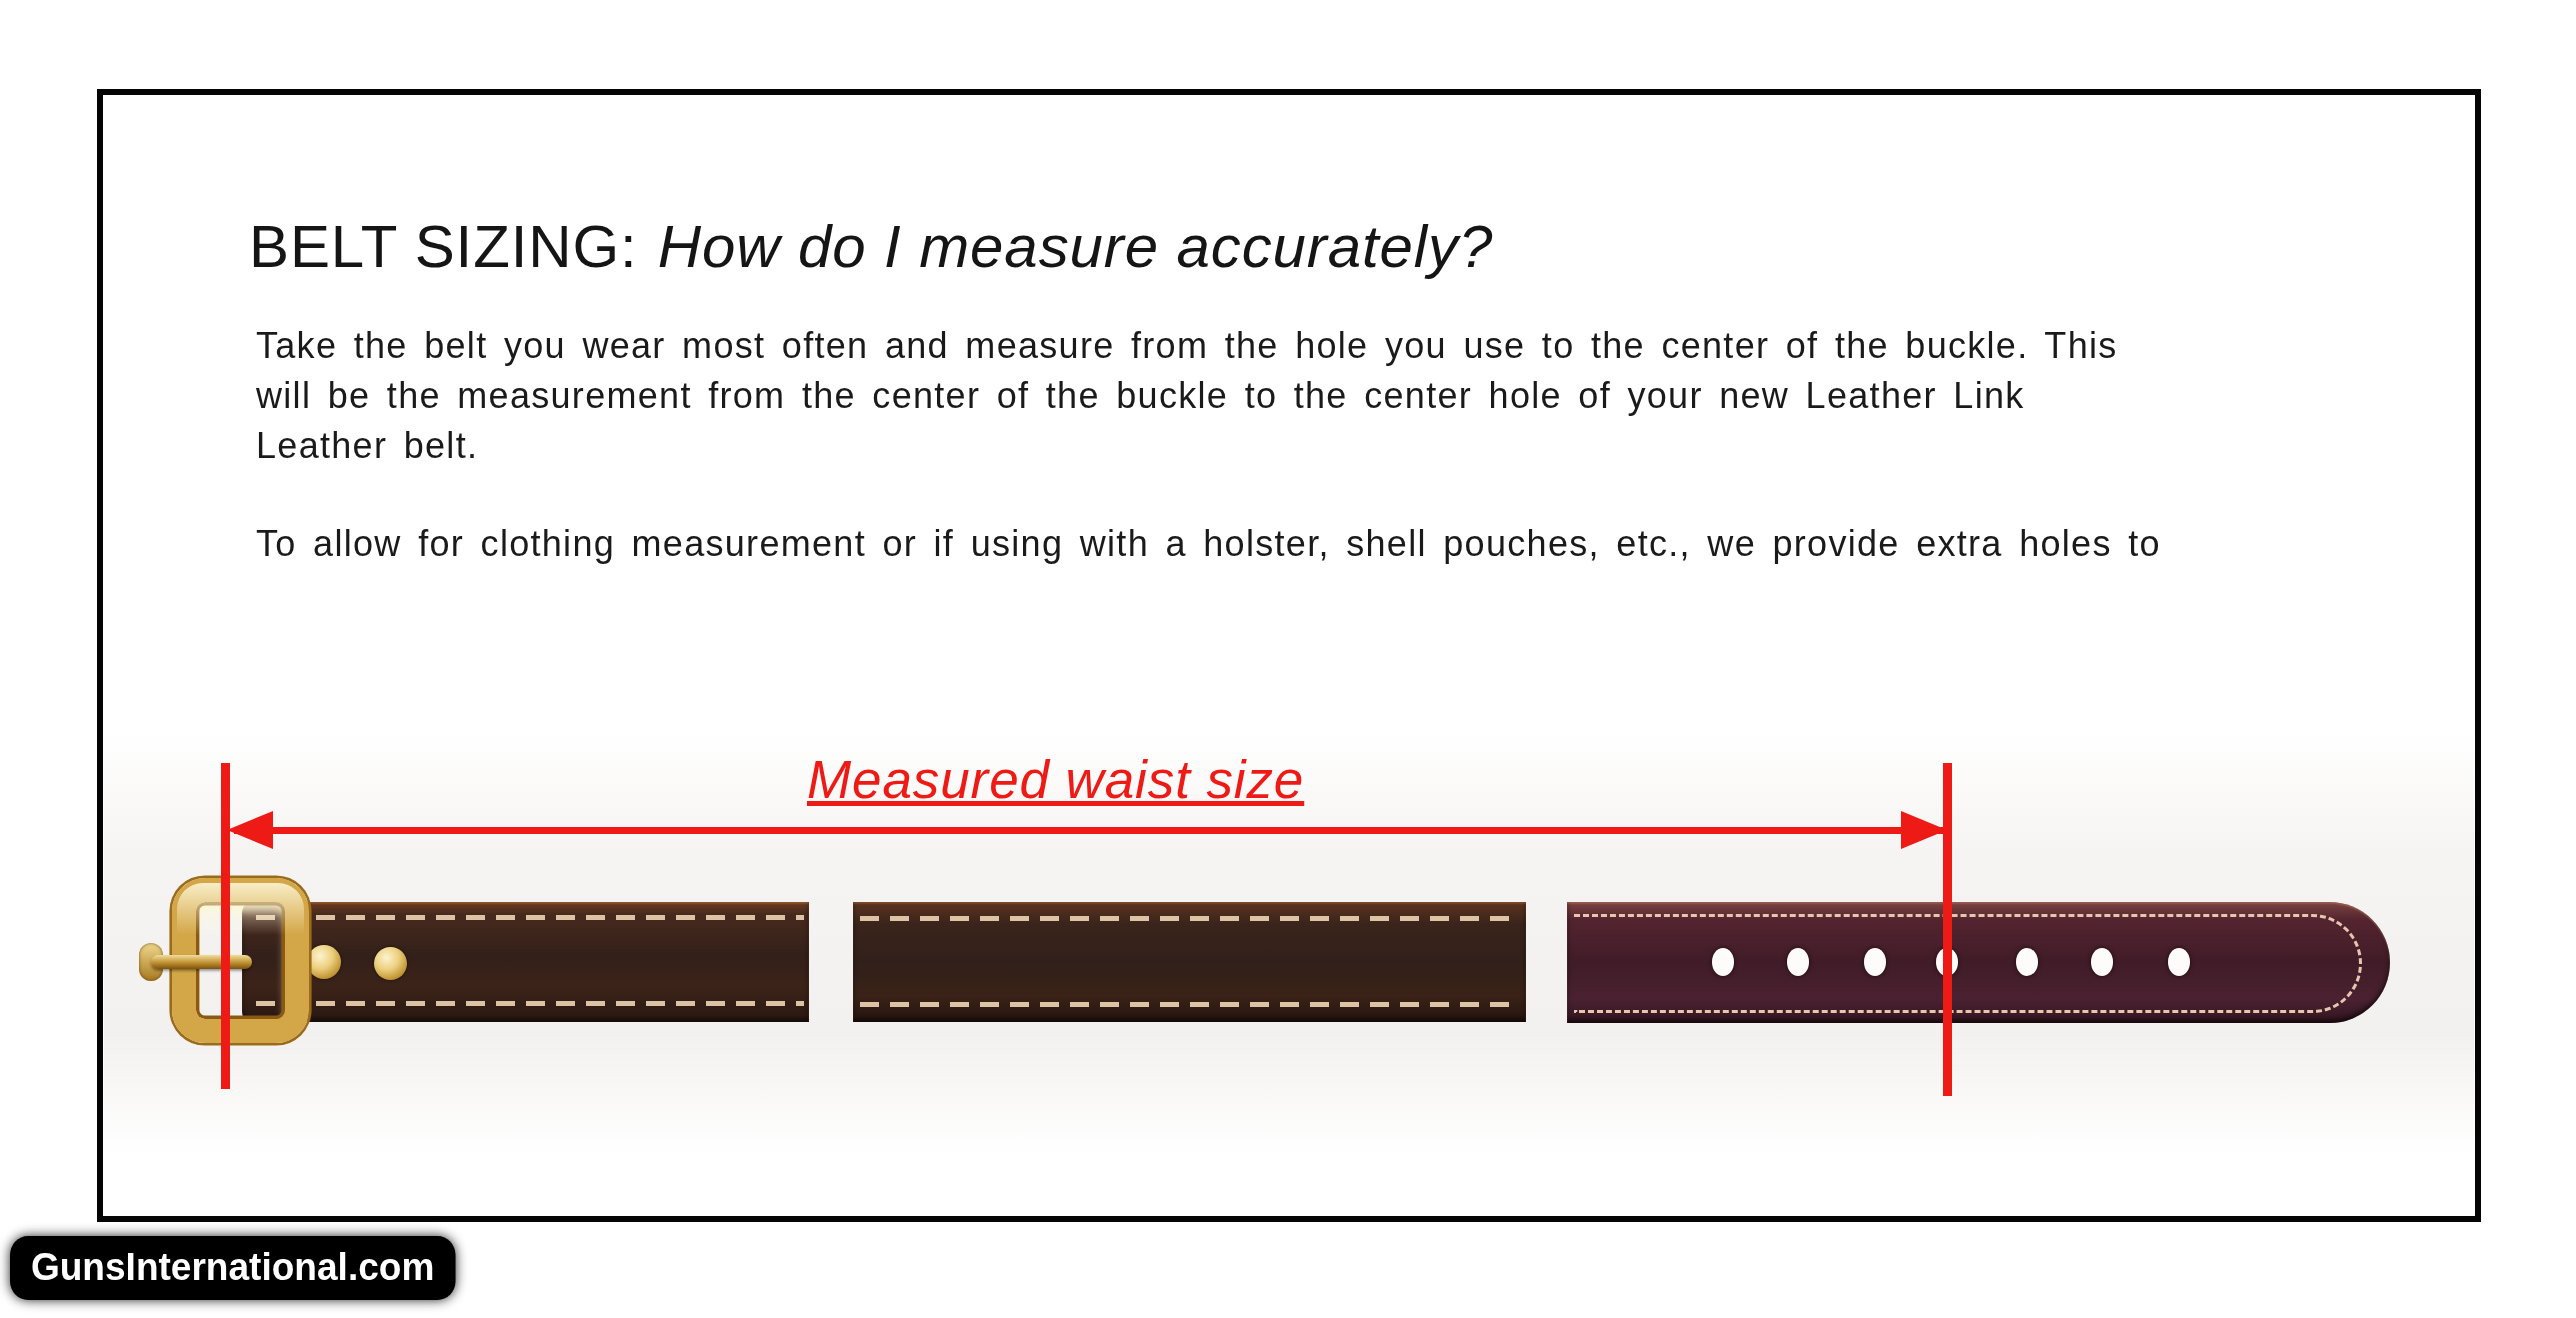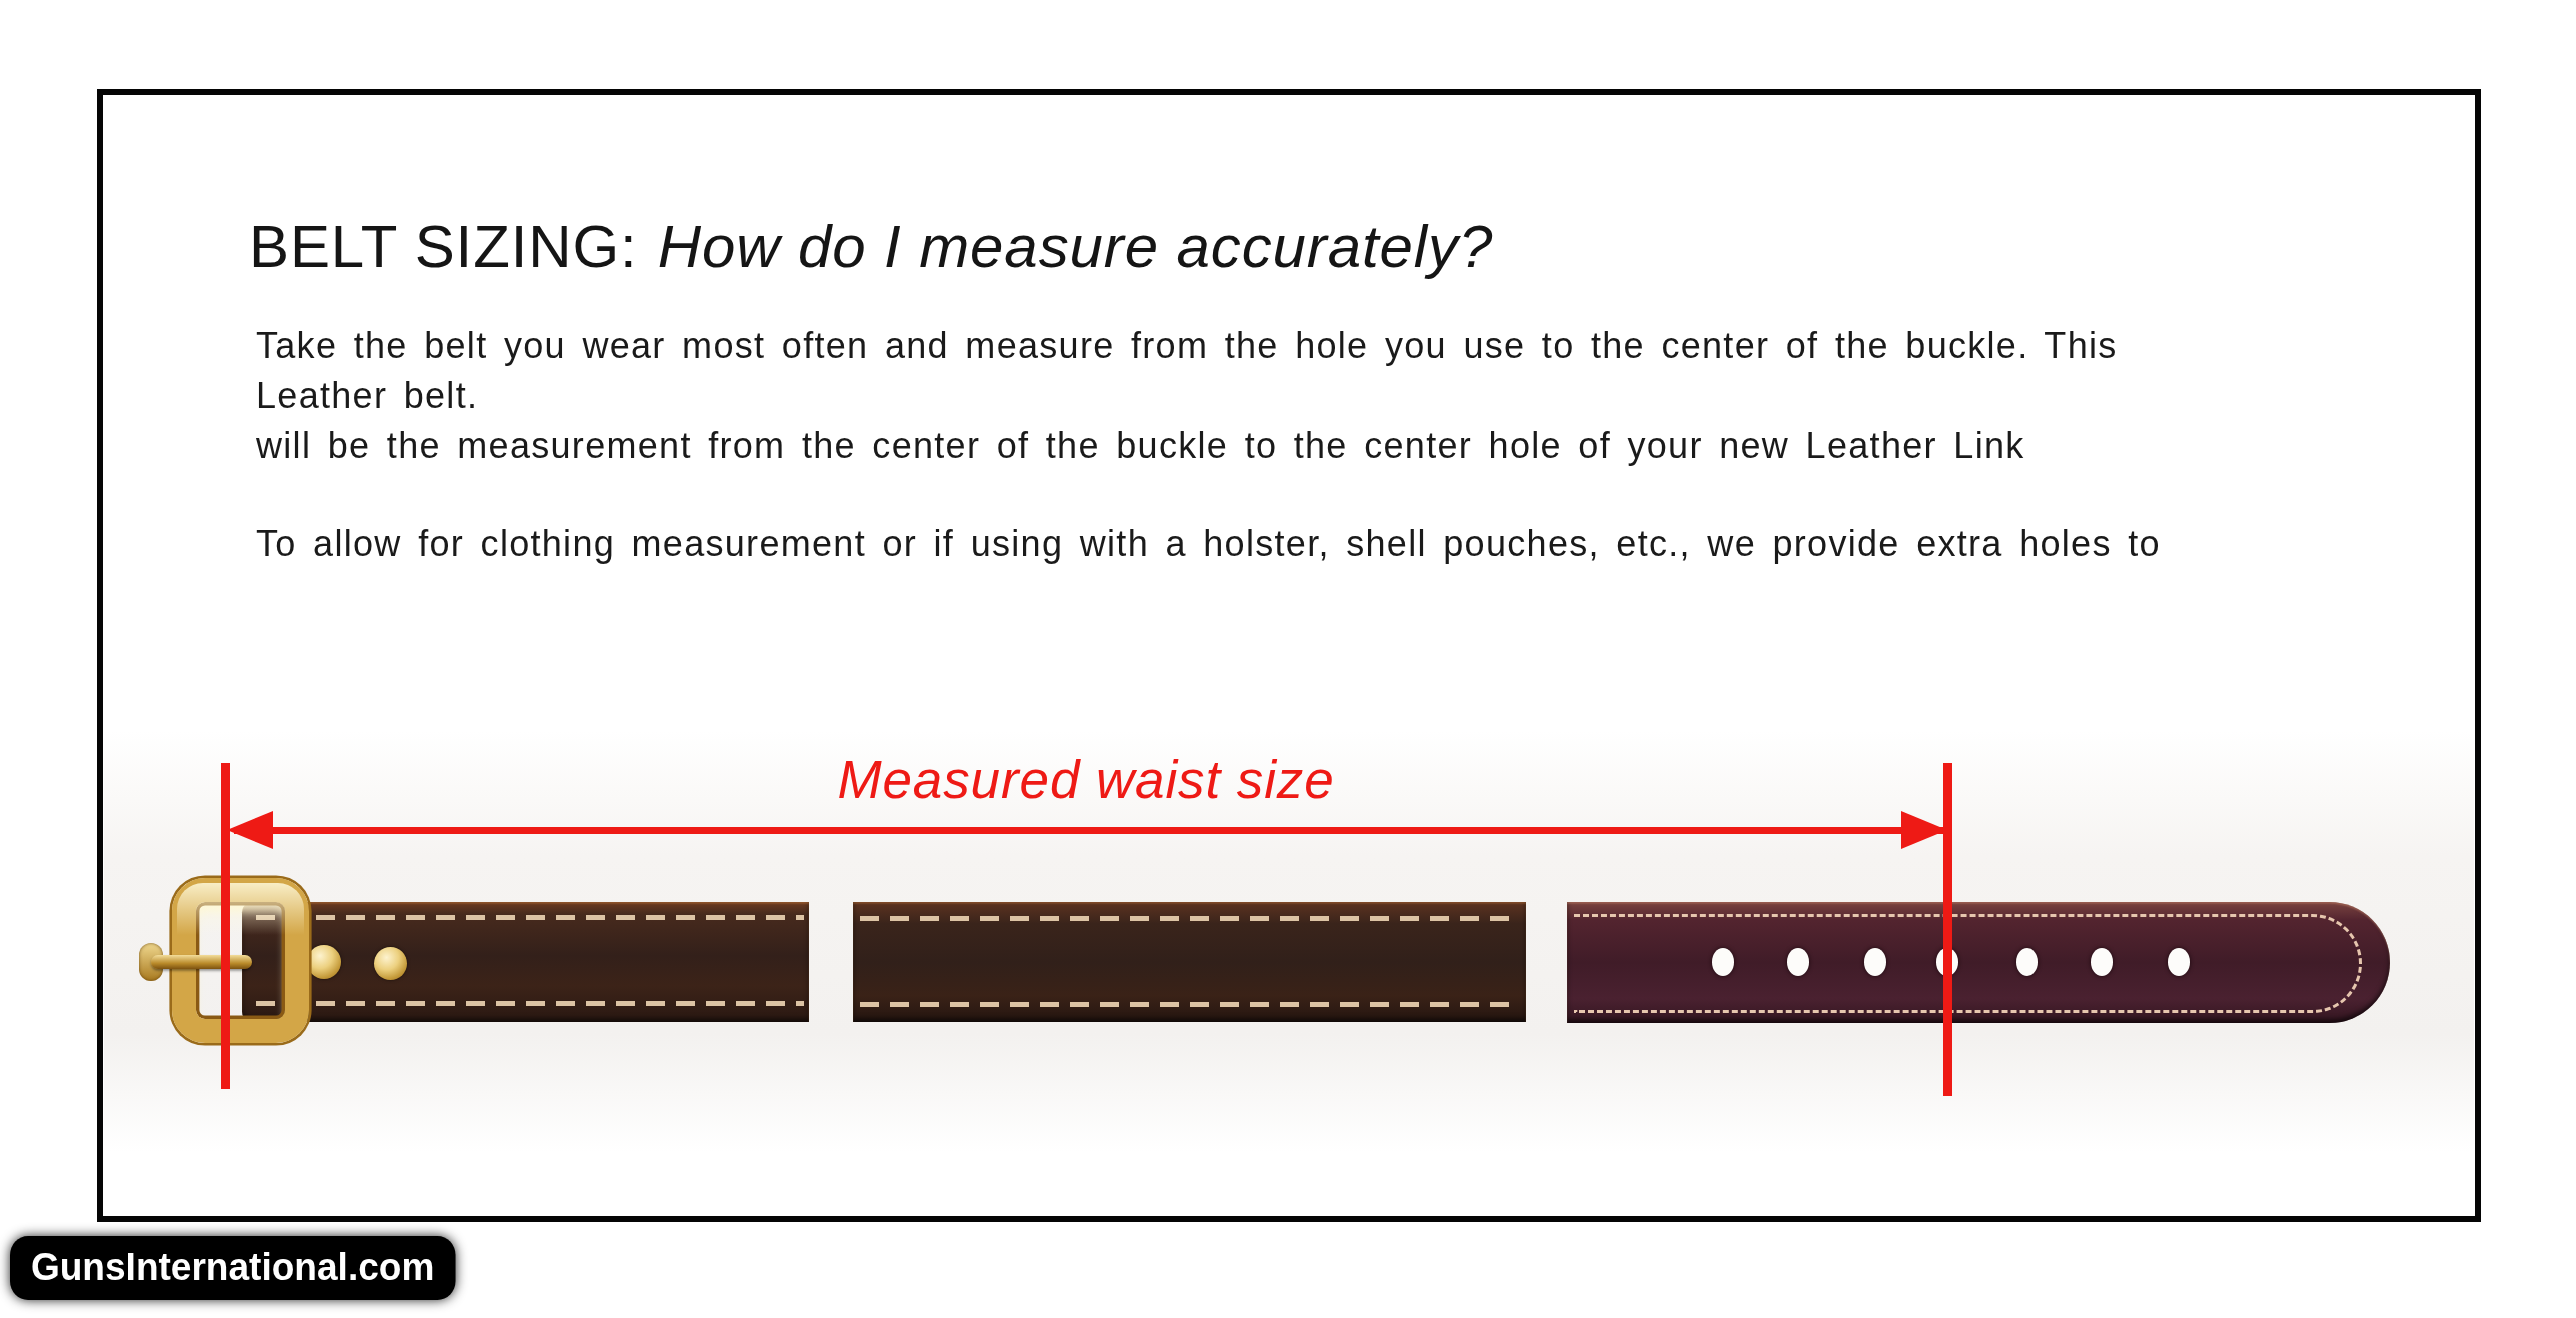--- a/index.html
+++ b/index.html
@@ -20,22 +20,22 @@
     position:absolute;left:256px;font-size:36px;line-height:50px;
     letter-spacing:1.3px;word-spacing:5.2px;color:#1a1a1a;white-space:nowrap;
   }
   .p1{top:321px;}
   .p2{top:519px;}
   .photo-band{
     position:absolute;left:104px;top:730px;width:2370px;height:422px;
     background:linear-gradient(180deg,#ffffff 0%,#f6f4f2 30%,#f3f1ef 72%,#ffffff 100%);
   }
   .label-red{
-    position:absolute;left:807px;top:749px;width:558px;text-align:center;
-    font-size:53px;font-style:italic;color:#ee1a15;letter-spacing:0.9px;white-space:nowrap;
+    position:absolute;left:807px;top:749px;width:558px;
+    font-size:53px;font-style:italic;color:#ee1a15;letter-spacing:0.9px;white-space:nowrap;text-decoration:underline;
   }
   
   .h-arrow{position:absolute;left:234px;top:827px;width:1712px;height:6.9px;background:#ee1a15;}
   .ah{position:absolute;top:811px;width:0;height:0;border-top:19px solid transparent;border-bottom:19px solid transparent;}
   .ah-left{left:227px;border-right:46px solid #ee1a15;}
   .ah-right{left:1901px;border-left:46px solid #ee1a15;}
   .v-line{position:absolute;width:9.4px;background:#ee1a15;}
   .v-left{left:221px;top:763px;height:326px;}
   .v-right{left:1943px;top:763px;height:333px;}
   
@@ -115,22 +115,22 @@
   <div class="photo-band"></div>
 
   <div class="frame"></div>
 
   <div class="title">
     <span>BELT SIZING:</span><span class="q">How do I measure accurately?</span>
   </div>
 
   <div class="para p1">
     <div>Take the belt you wear most often and measure from the hole you use to the center of the buckle. This</div>
+    <div>will be the measurement from the center of the buckle to the center hole of your new Leather Link</div>
     <div>Leather belt.</div>
-    <div>will be the measurement from the center of the buckle to the center hole of your new Leather Link</div>
   </div>
 
   <div class="para p2">
     <div>To allow for clothing measurement or if using with a holster, shell pouches, etc., we provide extra holes to</div>
   </div>
 
   <div class="strap strap-1"></div>
   <div class="stitch st1t"></div>
   <div class="stitch st1b"></div>
   <div class="rivet rivet-1"></div>

